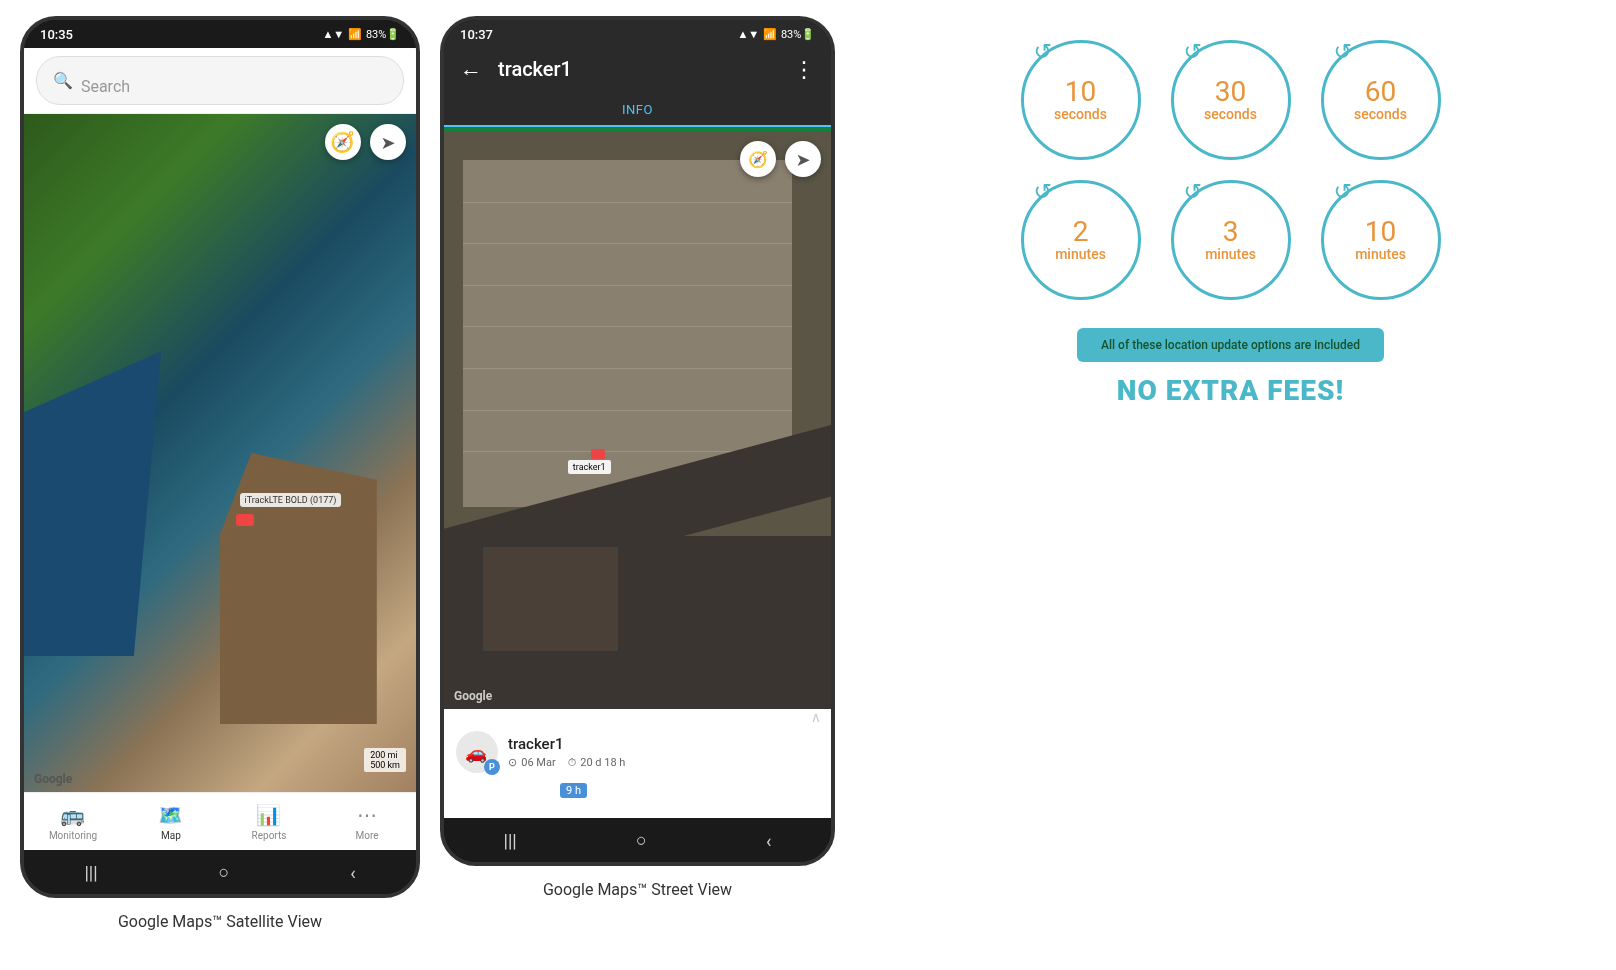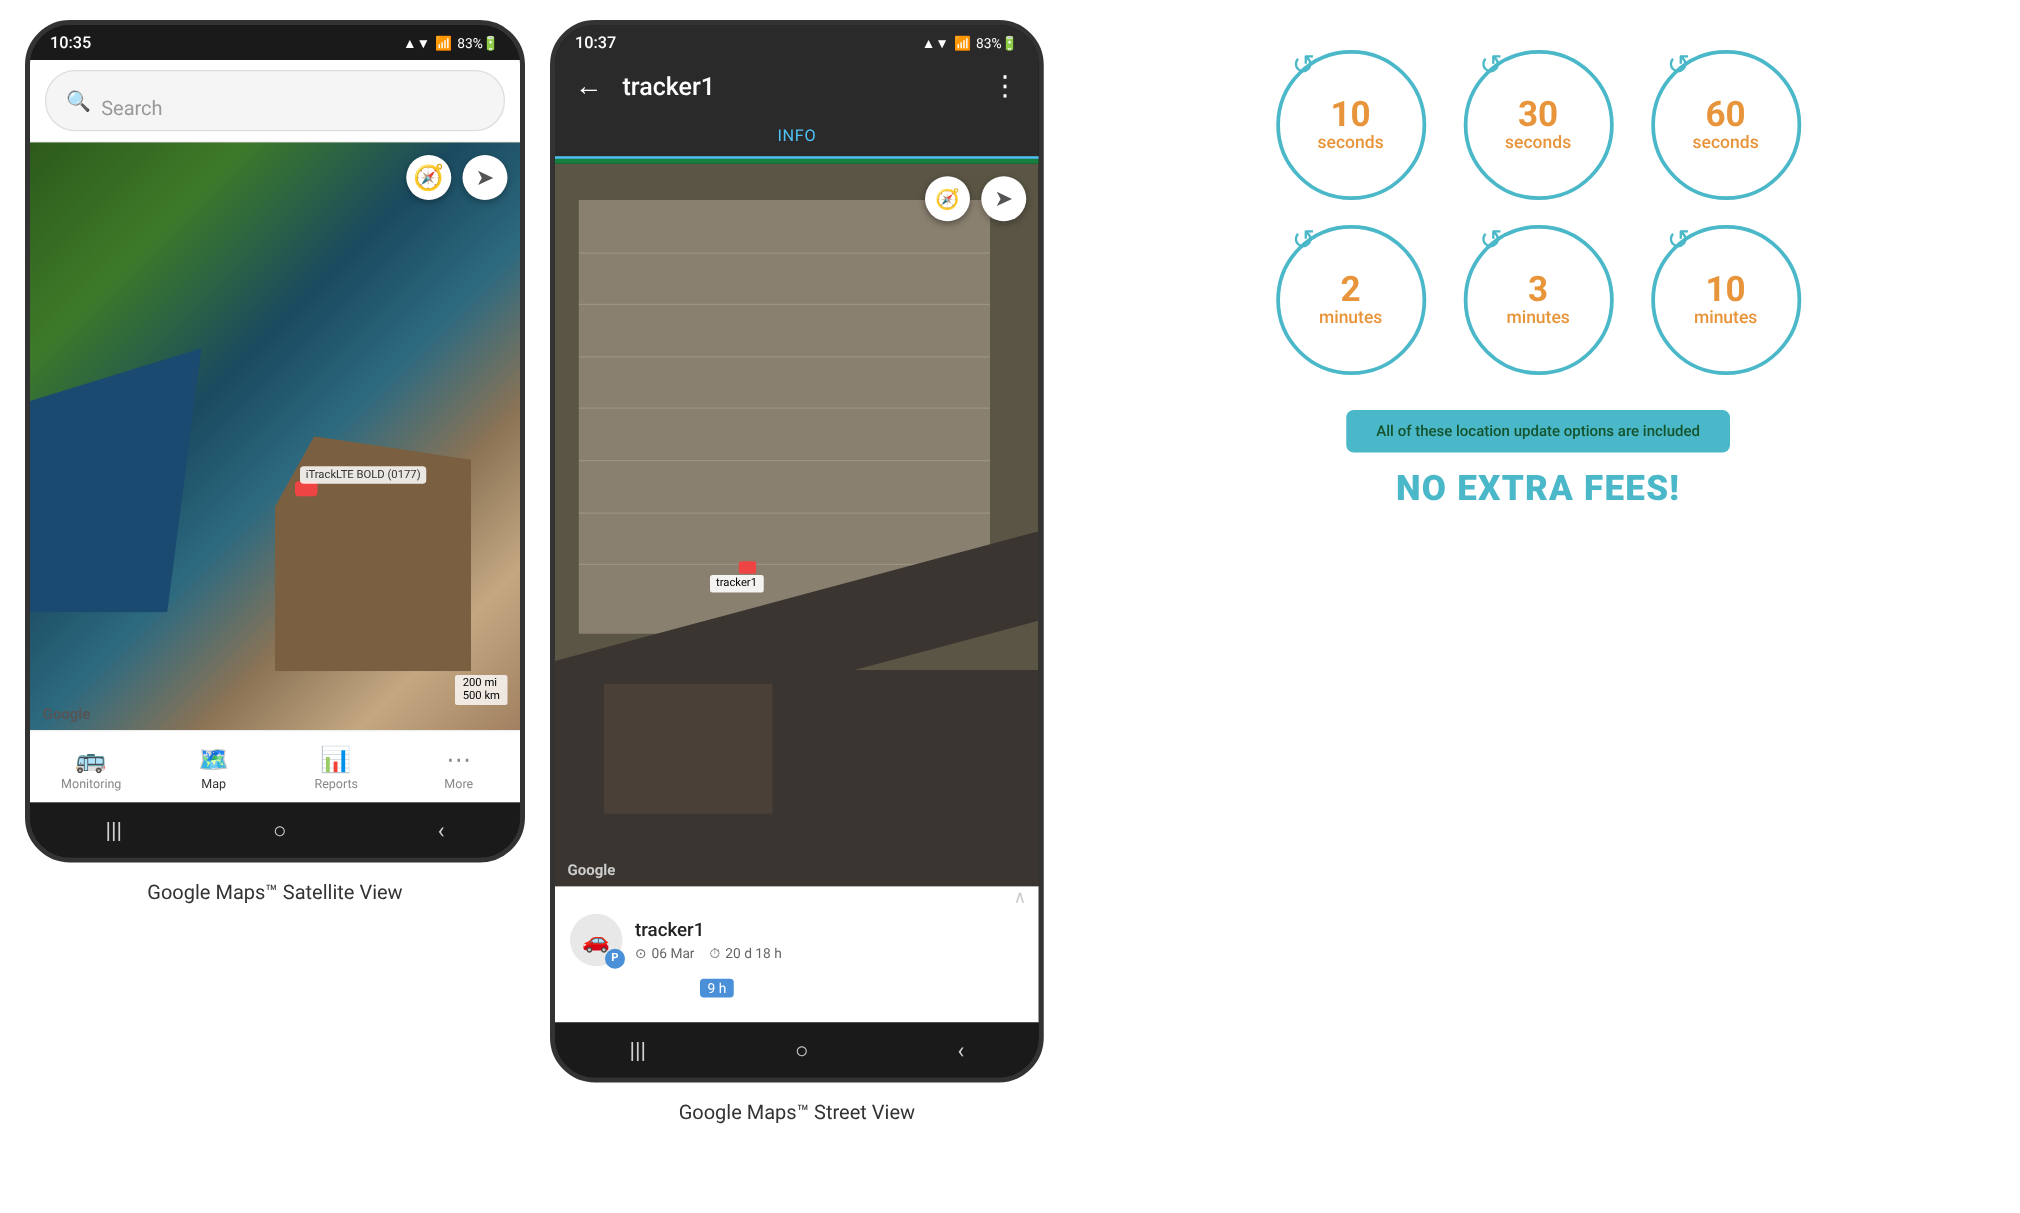--- a/index.html
+++ b/index.html
@@ -9,21 +9,21 @@
       background: #fff;
       font-family: 'Roboto', Arial, sans-serif;
       display: flex;
       flex-direction: row;
       align-items: flex-start;
       overflow: hidden;
     }
 
     .phone {
       width: 400px;
-      height: 674px;
+      height: 882px;
       background: #1a1a1a;
       border-radius: 36px;
       border: 4px solid #333;
       overflow: hidden;
       position: relative;
       display: flex;
       flex-direction: column;
     }
 
     .phone-status-bar {
@@ -629,21 +629,21 @@
       display: flex;
       flex-direction: column;
       align-items: center;
       justify-content: center;
       position: relative;
       background: #fff;
     }
 
     .circle-number {
       font-size: 28px;
-      font-weight: 700;
+      font-weight: 400;
       color: #e8943a;
       line-height: 1;
     }
 
     .circle-unit {
       font-size: 14px;
       color: #e8943a;
       font-weight: 500;
     }
 

